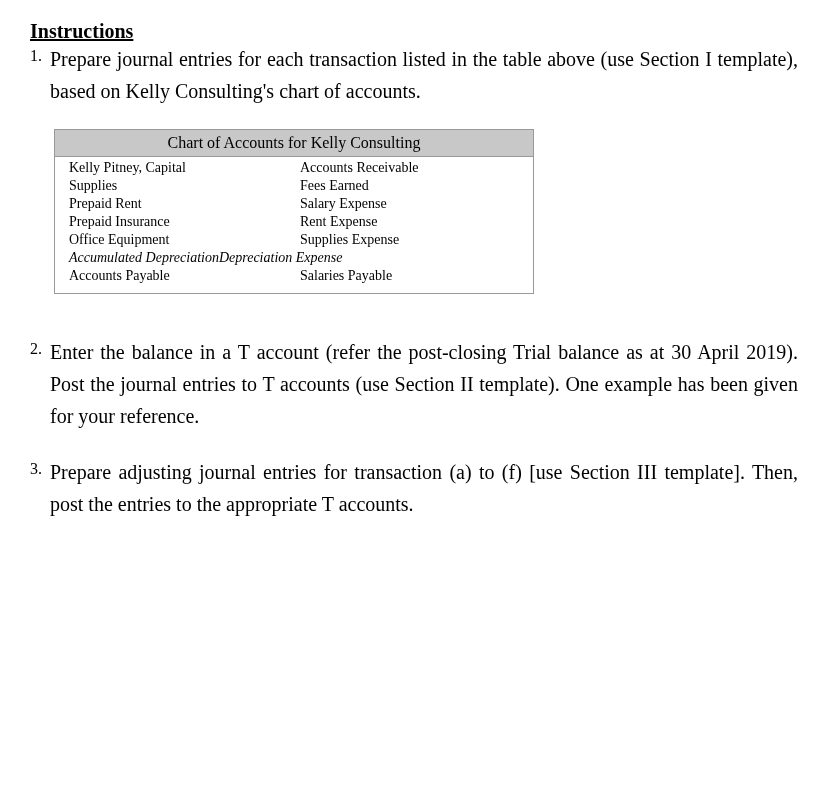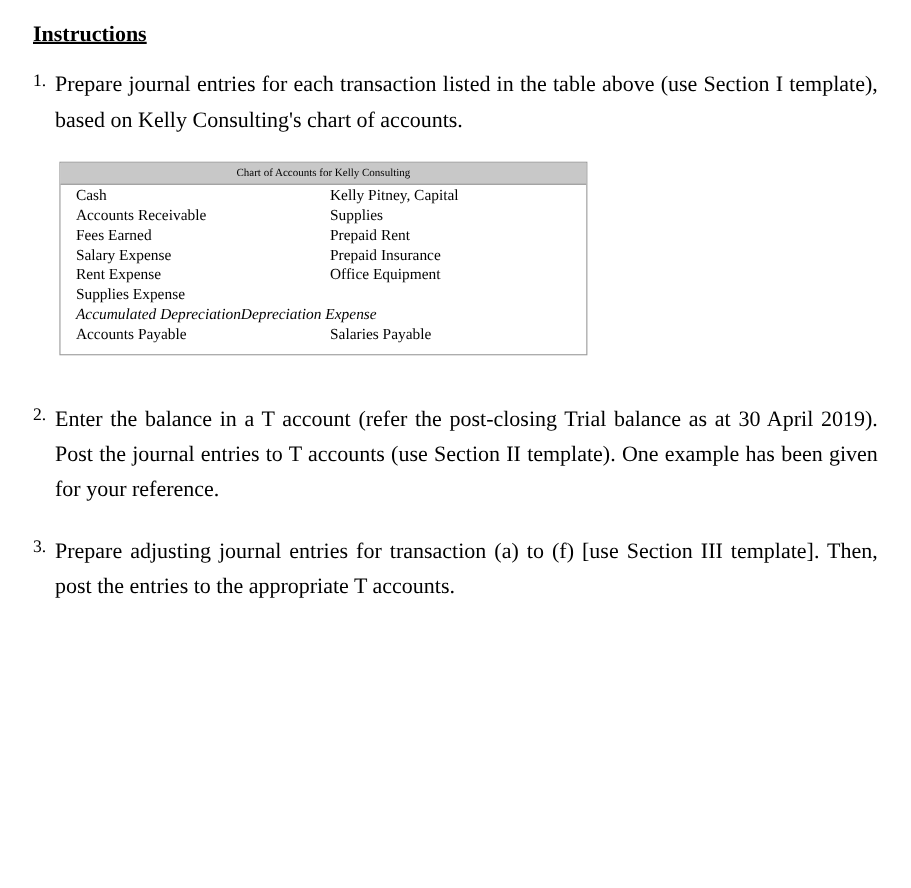--- a/index.html
+++ b/index.html
@@ -15,21 +15,20 @@
       color: #000000;
       padding: 20px 30px;
       width: 828px;
       min-height: 807px;
     }
 
     .page-title {
       font-size: 20px;
       font-weight: bold;
       text-decoration: underline;
-      margin-bottom: 18px;
     }
 
     .numbered-section {
       margin-bottom: 24px;
     }
 
     .numbered-item {
       display: flex;
       gap: 8px;
       text-align: justify;
@@ -51,21 +50,21 @@
       margin: 18px 0 18px 24px;
       border: 1px solid #999;
       display: inline-block;
       min-width: 480px;
     }
 
     .chart-header {
       background: #c8c8c8;
       text-align: center;
       padding: 4px 12px;
-      font-size: 10px;
+      font-size: 16px;
       border-bottom: 1px solid #999;
     }
 
     .chart-body {
       display: grid;
       grid-template-columns: 1fr 1fr;
       padding: 2px 8px 6px 8px;
       column-gap: 0;
     }
 
@@ -87,21 +86,20 @@
 
 <div class="numbered-section">
   <div class="numbered-item">
     <span class="item-number">1.</span>
     <span class="item-text">Prepare journal entries for each transaction listed in the table above (use Section I template), based on Kelly Consulting's chart of accounts.</span>
   </div>
 
   <div class="chart-container">
     <div class="chart-header">Chart of Accounts for Kelly Consulting</div>
     <div class="chart-body" id="chart-body">
-    <div class="chart-cell">Cash</div>
         <div class="chart-cell">Kelly Pitney, Capital</div>
         <div class="chart-cell">Accounts Receivable</div>
         <div class="chart-cell">Supplies</div>
         <div class="chart-cell">Fees Earned</div>
         <div class="chart-cell">Prepaid Rent</div>
         <div class="chart-cell">Salary Expense</div>
         <div class="chart-cell">Prepaid Insurance</div>
         <div class="chart-cell">Rent Expense</div>
         <div class="chart-cell">Office Equipment</div>
         <div class="chart-cell">Supplies Expense</div>

